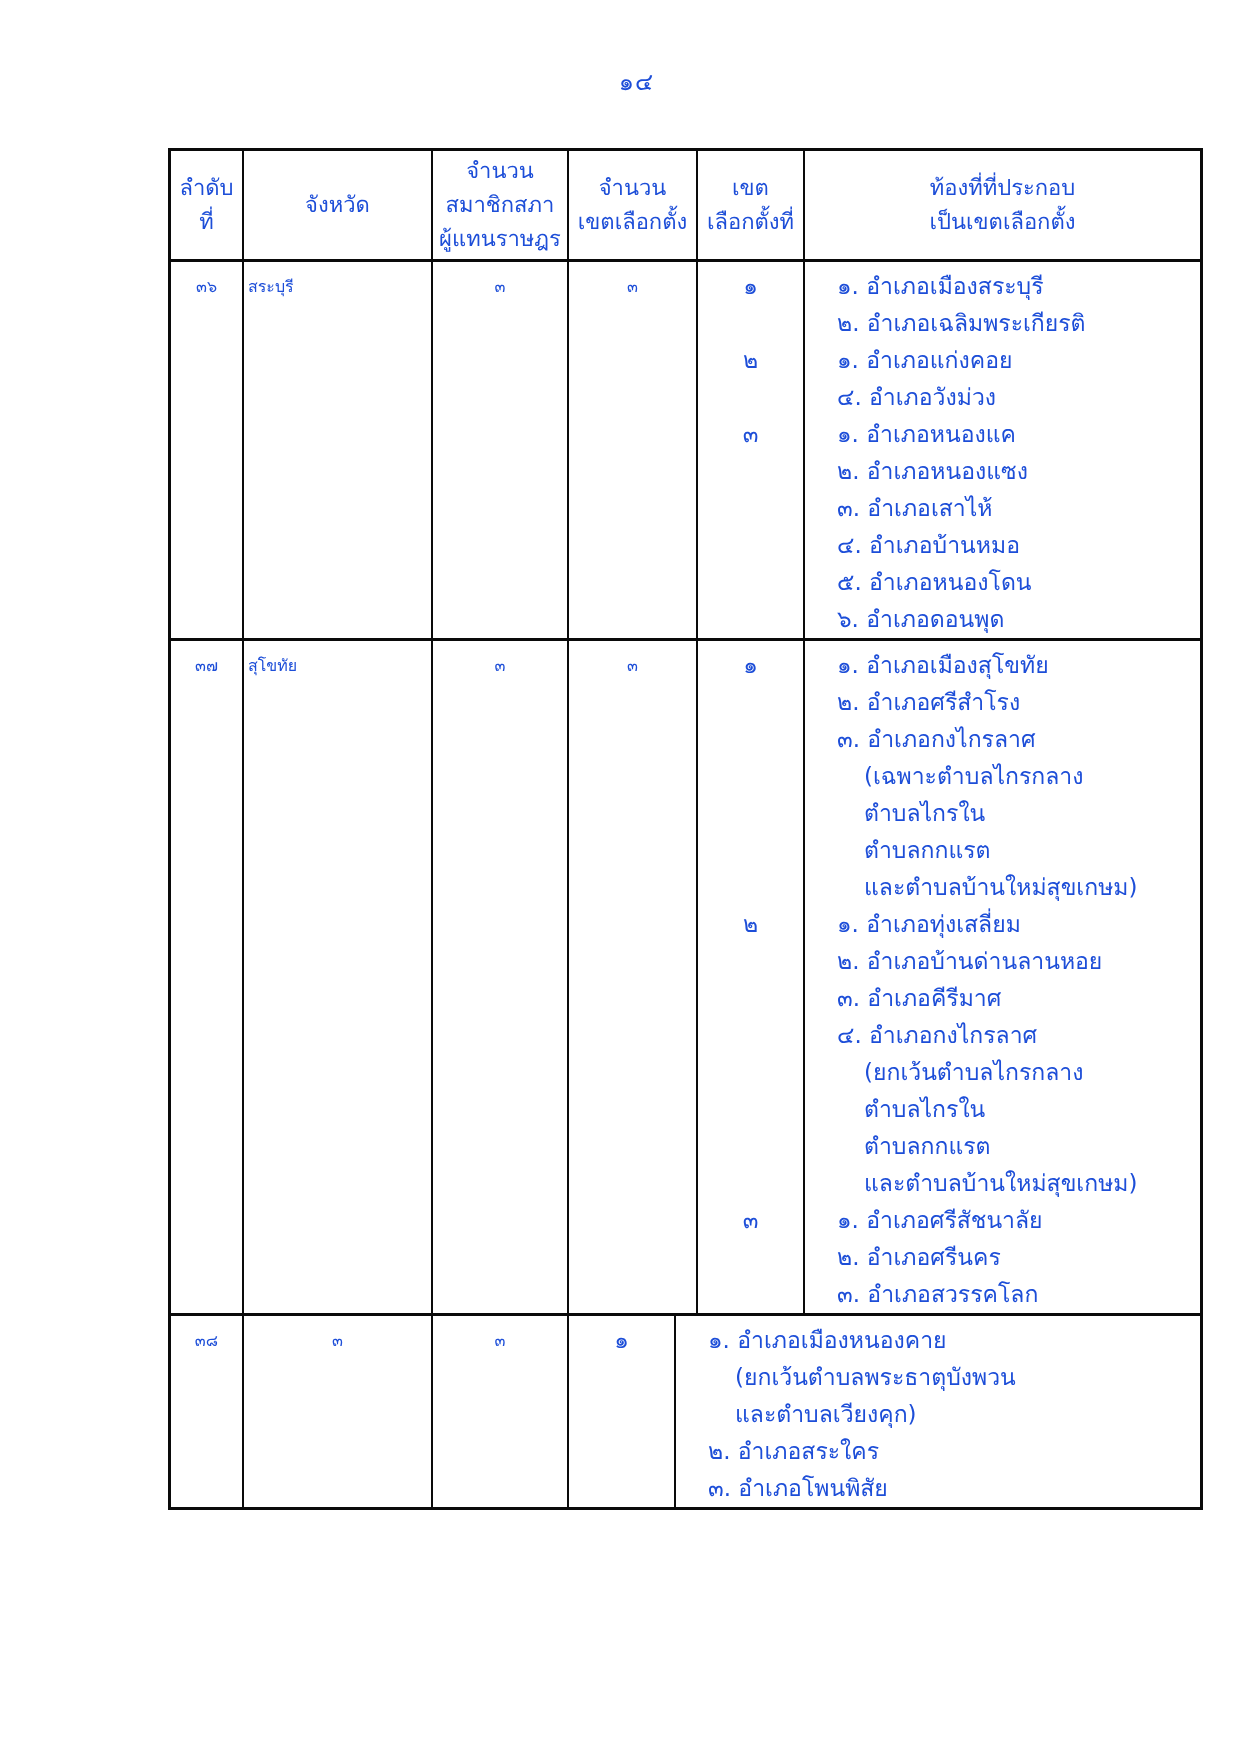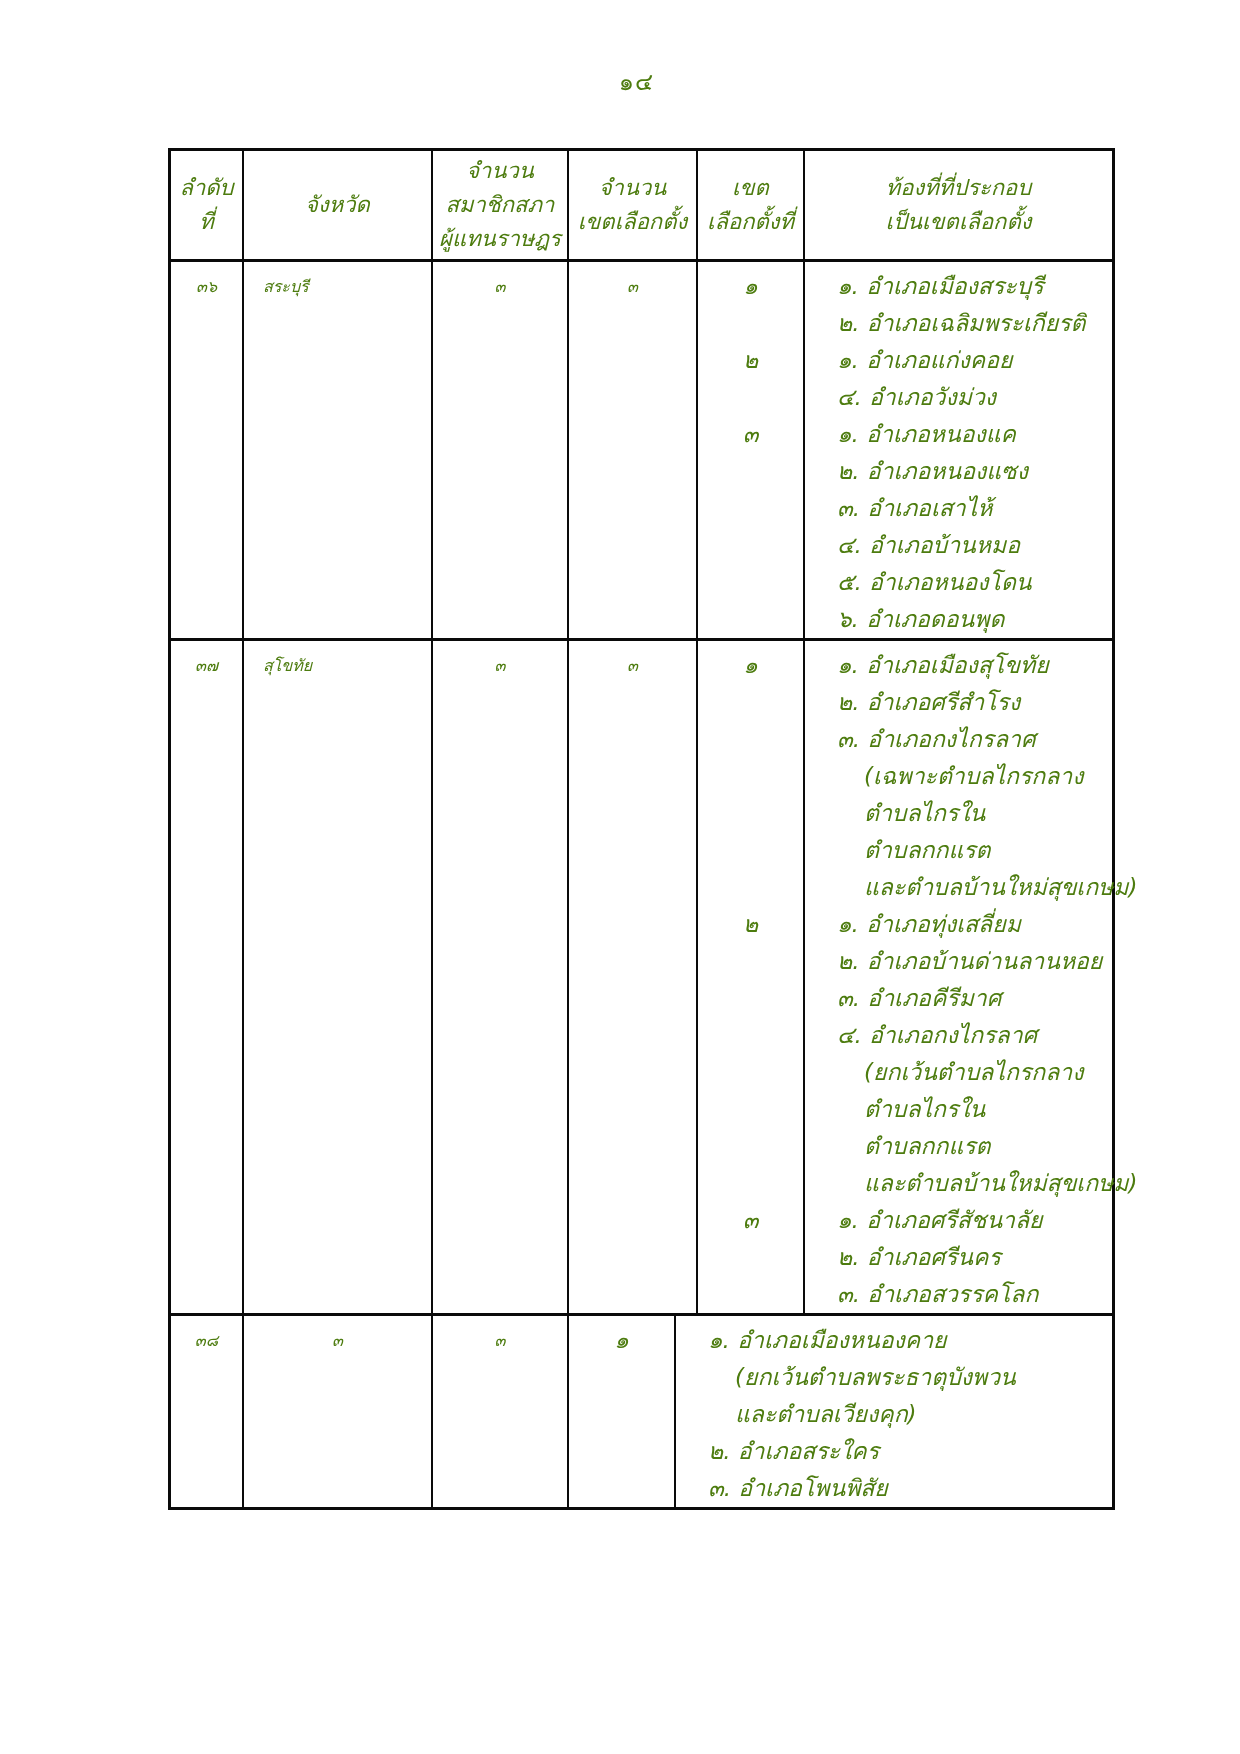--- a/index.html
+++ b/index.html
@@ -3,35 +3,34 @@
 <meta charset="utf-8">
 <style>
   * { margin:0; padding:0; box-sizing:border-box; }
   html,body { background:#e8e8e8; }
   .page {
     position:relative;
     width:1240px; height:1754px;
     background:#ffffff;
     margin:0 auto;
     font-family:"DejaVu Sans","Liberation Sans",sans-serif;
-    color:#4d7c0f;
+    color:#1d4ed8;
   }
   .page-number {
     position:absolute;
     top:62px; left:168px; width:937px;
     text-align:center;
     font-size:24px;
     letter-spacing:1px;
   }
   .tbl {
     position:absolute;
-    left:168px; top:148px; width:947px;
+    left:168px; top:148px; width:1035px;
     border:3px solid #0a0a0a;
     background:#fff;
-    font-style:italic;
   }
   
   .header-row {
     display:grid;
     grid-template-columns:73px 189px 136px 129px 107px 1fr;
     border-bottom:3px solid #0a0a0a;
     min-height:111px;
   }
   .hcell {
     border-right:2px solid #0a0a0a;
@@ -48,21 +47,21 @@
     grid-template-columns:73px 189px 136px 129px 1fr;
     border-bottom:3px solid #0a0a0a;
   }
   .drow.last { border-bottom:none; }
   .dcell {
     border-right:2px solid #0a0a0a;
     font-size:16px; line-height:37px;
     padding-top:6px;
   }
   .dcell.center { text-align:center; }
-  .dcell.province { padding-left:19px; }
+  .dcell.province { padding-left:4px; }
   .groups { display:flex; flex-direction:column; }
   .group { display:flex; flex:1; }
   .gnum {
     width:107px; flex:none;
     border-right:2px solid #0a0a0a;
     text-align:center;
     font-size:23px; line-height:37px;
   }
   .gareas { flex:1; padding-left:32px; padding-right:6px; }
   .group:first-child .gnum .num-line,

